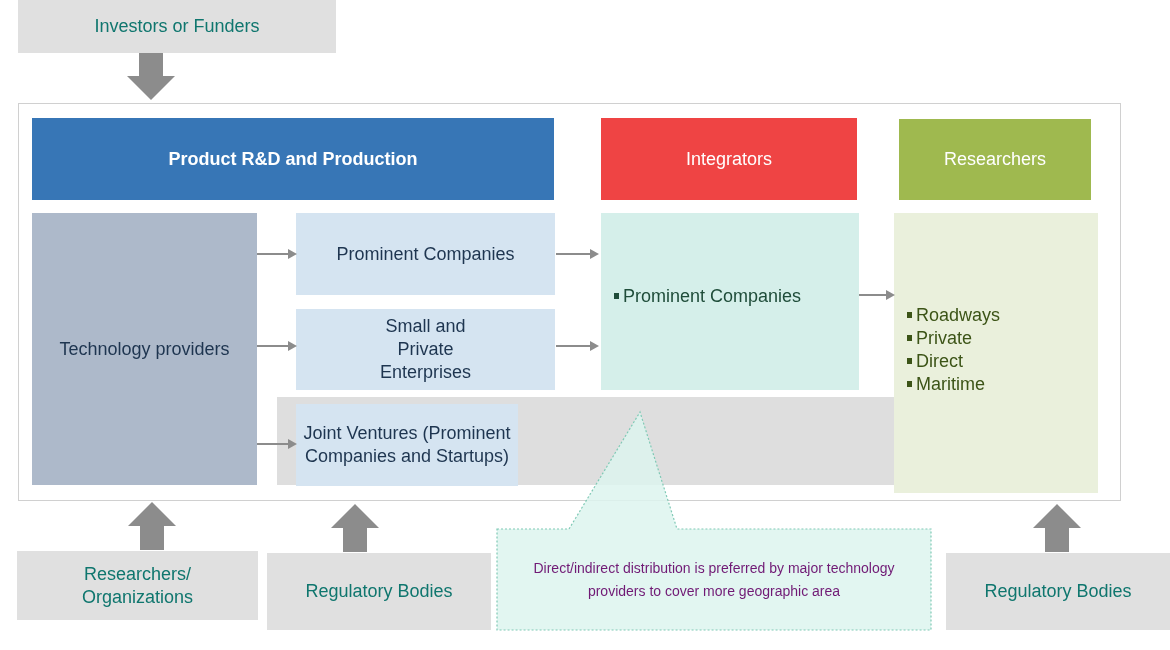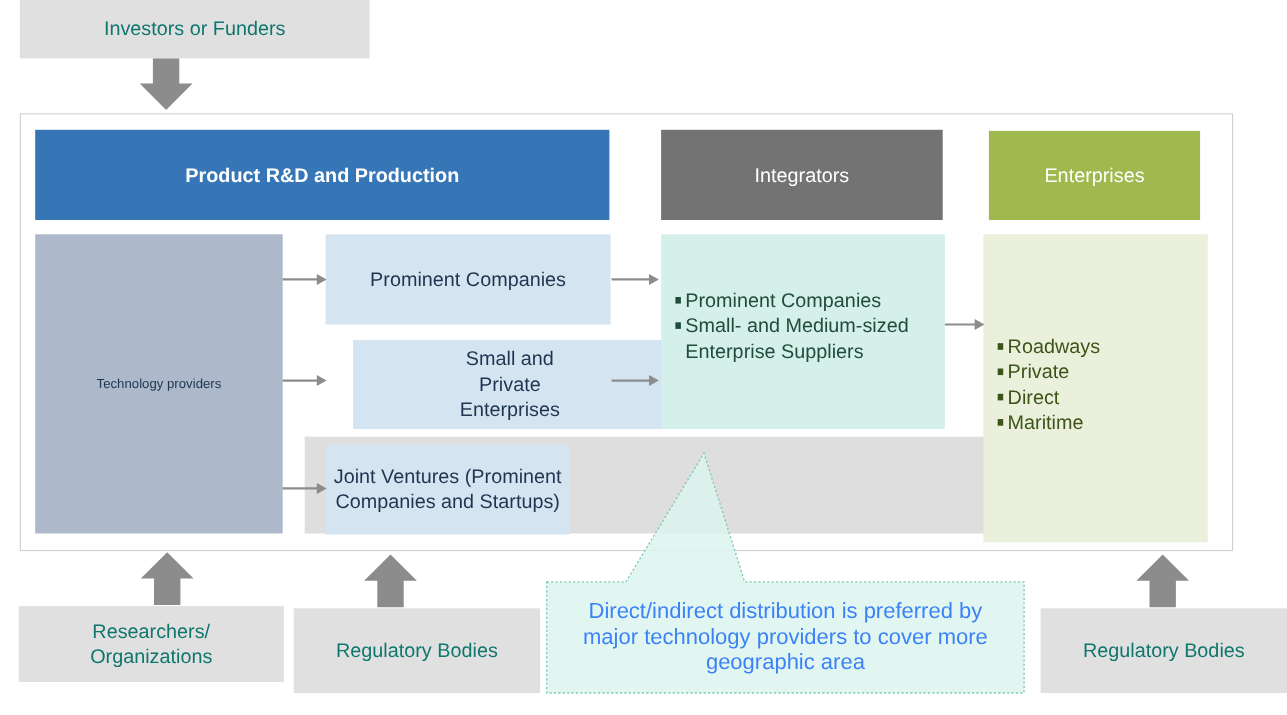--- a/index.html
+++ b/index.html
@@ -4,31 +4,31 @@
 <style>
   html, body { margin: 0; padding: 0; background: #ffffff; }
   body { width: 1170px; height: 650px; position: relative; overflow: hidden;
          font-family: "Liberation Sans", "DejaVu Sans", sans-serif; }
   .abs { position: absolute; box-sizing: border-box; }
   .center { display: flex; align-items: center; justify-content: center; text-align: center; }
   .grey-box { background: #e0e0e0; color: #0f766e; font-size: 18px; line-height: 23px; }
   .frame { border: 1.5px solid #d0d0d0; background: #fff; }
   .hdr { color: #fff; font-size: 18px; }
   .hdr-blue { background: #3776b6; font-weight: bold; }
-  .hdr-teal { background: #737373; }
+  .hdr-teal { background: #ef4444; }
   .hdr-green { background: #9fb94f; }
-  .tech { background: #adb9ca; color: #1e3550; font-size: 12px; }
+  .tech { background: #adb9ca; color: #1e3550; font-size: 18px; }
   .lightblue { background: #d5e4f1; color: #1e3550; font-size: 18px; line-height: 23px; }
   .jv-band { background: #dedede; }
   .integ-body { background: #d5efea; color: #1f4d3a; font-size: 18px; line-height: 23px; }
   .apps-body { background: #eaf0dc; color: #3c5417; font-size: 18px; line-height: 23px; }
   ul.sq { list-style: none; margin: 0; padding: 0; }
   ul.sq li { position: relative; padding-left: 9px; }
   ul.sq li::before { content: ""; position: absolute; left: 0; top: 8px; width: 5px; height: 6px; background: currentColor; }
-  .callout-text { color: #3b82f6; font-size: 20px; line-height: 23px; }
+  .callout-text { color: #701a75; font-size: 14px; line-height: 23px; }
 </style>
 </head>
 <body>
 
 <div class="abs grey-box center" style="left:18px;top:0;width:318px;height:53px;">
   <span>Investors or Funders</span>
 </div>
 
 <svg class="abs" style="left:125px;top:53px;" width="52" height="48">
   <polygon points="14,0 38,0 38,23 50,23 26,47 2,23 14,23" fill="#8c8c8c"></polygon>
@@ -36,43 +36,42 @@
 
 <div class="abs frame" style="left:18px;top:103px;width:1103px;height:398px;"></div>
 
 <div class="abs hdr hdr-blue center" style="left:32px;top:118px;width:522px;height:82px;">
   <span>Product R&amp;D and Production</span>
 </div>
 <div class="abs hdr hdr-teal center" style="left:601px;top:118px;width:256px;height:82px;">
   <span>Integrators</span>
 </div>
 <div class="abs hdr hdr-green center" style="left:899px;top:119px;width:192px;height:81px;">
-  <span>Enterprises</span>
+  <span>Researchers</span>
 </div>
 
 <div class="abs jv-band" style="left:277px;top:397px;width:620px;height:88px;"></div>
 
 <div class="abs tech center" style="left:32px;top:213px;width:225px;height:272px;">
   <span>Technology providers</span>
 </div>
 
 <div class="abs lightblue center" style="left:296px;top:213px;width:259px;height:82px;">
   <span>Prominent Companies</span>
 </div>
-<div class="abs lightblue center" style="left:296px;top:309px;width:285px;height:81px;padding:0 74px;margin-left:25px;">
+<div class="abs lightblue center" style="left:296px;top:309px;width:259px;height:81px;padding:0 74px;">
   <span>Small and Private Enterprises</span>
 </div>
 <div class="abs lightblue center" style="left:296px;top:404px;width:222px;height:82px;padding:0 6px;">
   <span>Joint Ventures (Prominent Companies and Startups)</span>
 </div>
 
 <div class="abs integ-body" style="left:601px;top:213px;width:258px;height:177px;display:flex;align-items:center;padding-left:13px;padding-bottom:10px;">
   <ul class="sq">
     <li>Prominent Companies</li>
-    <li style="width:225px;">Small- and Medium-sized Enterprise Suppliers</li>
   </ul>
 </div>
 
 <div class="abs apps-body" style="left:894px;top:213px;width:204px;height:280px;display:flex;align-items:center;padding-left:13px;padding-bottom:6px;">
   <ul class="sq">
     <li>Roadways</li>
     <li>Private</li>
     <li>Direct</li>
     <li>Maritime</li>
   </ul>

